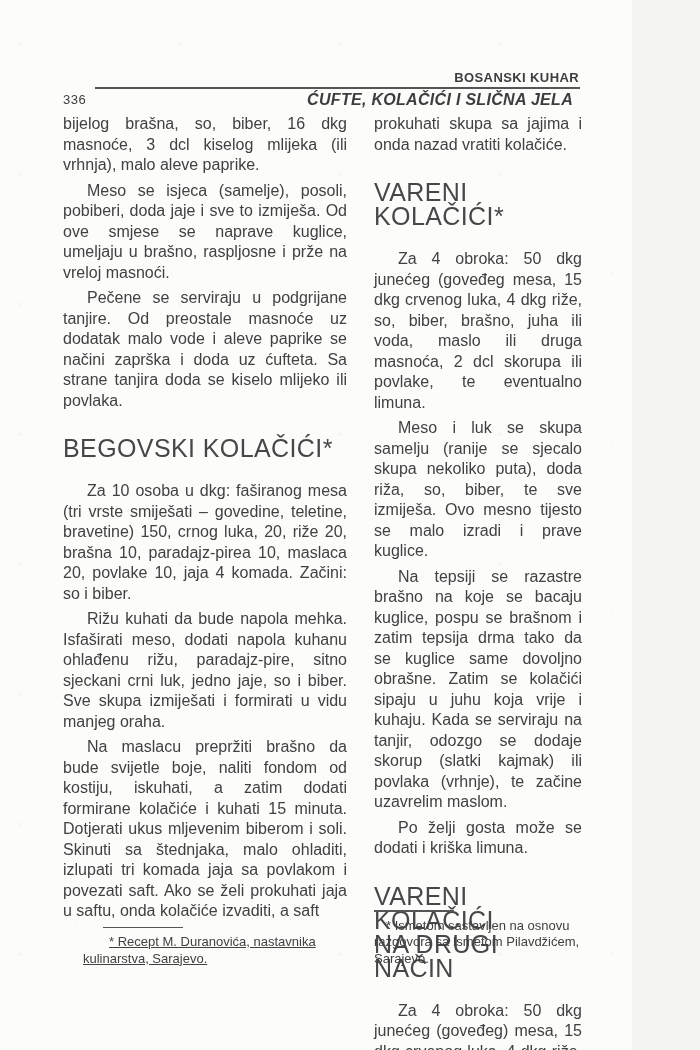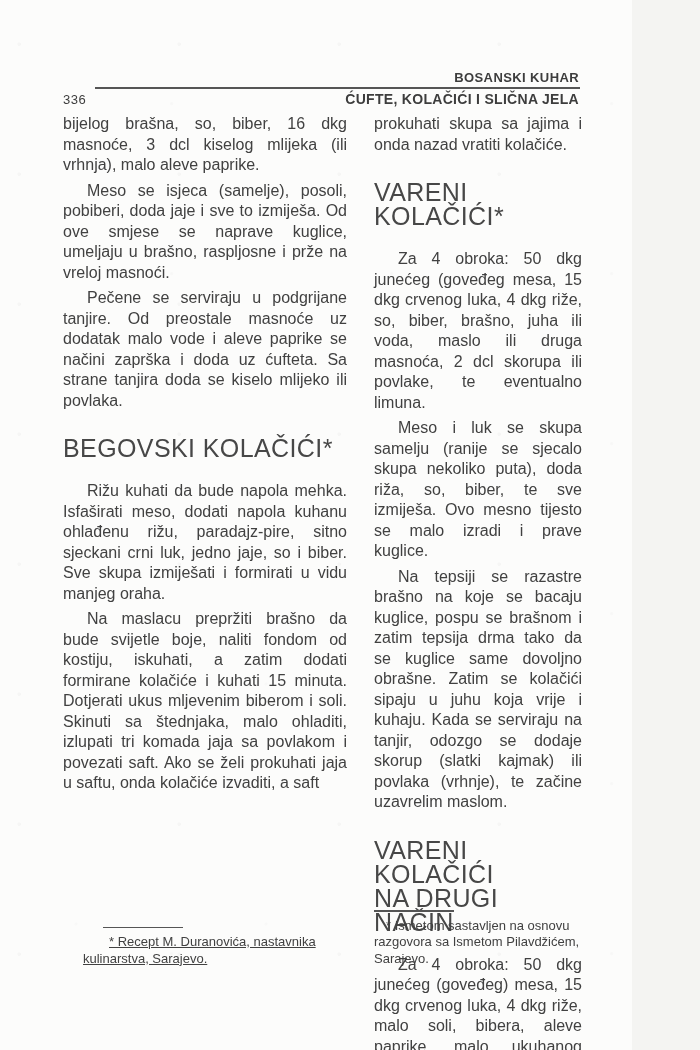--- a/index.html
+++ b/index.html
@@ -26,23 +26,24 @@
     white-space:nowrap;
   }
   .header-rule{
     position:absolute;top:87px;left:95px;right:52px;height:2px;background:#555;
   }
   .page-number{
     position:absolute;top:92px;left:63px;
     font-size:13px;font-weight:normal;letter-spacing:0.5px;color:#3d3d3d;
   }
   .chapter-title{
-    position:absolute;top:91px;right:53px;
-    font-size:14px;font-weight:bold;letter-spacing:0.3px;color:#3d3d3d;
+    position:absolute;top:91px;right:59px;
+    font-size:16px;font-weight:bold;letter-spacing:0.3px;color:#3d3d3d;
     white-space:nowrap;
+    font-style:italic;
   }
   
   .columns{
     position:absolute;top:114px;left:63px;right:50px;bottom:72px;
     display:flex;gap:27px;
   }
   .col{
     position:relative;
     font-size:16px;line-height:20.5px;
     text-align:justify;
@@ -78,34 +79,36 @@
   <div class="page-number">336</div>
   <div class="chapter-title">ĆUFTE, KOLAČIĆI I SLIČNA JELA</div>
 
   <div class="columns">
 
     <div class="col col-left">
       <p class="cont">bijelog brašna, so, biber, 16 dkg masnoće, 3 dcl kiselog mlijeka (ili vrhnja), malo aleve paprike.</p>
       <p>Meso se isjeca (samelje), posoli, pobiberi, doda jaje i sve to izmiješa. Od ove smjese se naprave kuglice, umeljaju u brašno, raspljosne i prže na vreloj masnoći.</p>
       <p>Pečene se serviraju u podgrijane tanjire. Od preostale masnoće uz dodatak malo vode i aleve paprike se načini zaprška i doda uz ćufteta. Sa strane tanjira doda se kiselo mlijeko ili povlaka.</p>
       <h2>BEGOVSKI KOLAČIĆI*</h2>
+      <p>Za 10 osoba u dkg: faširanog mesa (tri vrste smiješati – govedine, teletine, bravetine) 150, crnog luka, 20, riže 20, brašna 10, paradajz-pirea 10, maslaca 20, povlake 10, jaja 4 komada. Začini: so i biber.</p>
       <p>Rižu kuhati da bude napola mehka. Isfaširati meso, dodati napola kuhanu ohlađenu rižu, paradajz-pire, sitno sjeckani crni luk, jedno jaje, so i biber. Sve skupa izmiješati i formirati u vidu manjeg oraha.</p>
       <p>Na maslacu prepržiti brašno da bude svijetle boje, naliti fondom od kostiju, iskuhati, a zatim dodati formirane kolačiće i kuhati 15 minuta. Dotjerati ukus mljevenim biberom i soli. Skinuti sa štednjaka, malo ohladiti, izlupati tri komada jaja sa povlakom i povezati saft. Ako se želi prokuhati jaja u saftu, onda kolačiće izvaditi, a saft</p>
       <div class="footnote">
         <div class="footnote-rule"></div>
         <p class="fn">* Recept M. Duranovića, nastavnika kulinarstva, Sarajevo.</p>
       </div>
     </div>
 
     <div class="col col-right">
       <p class="cont">prokuhati skupa sa jajima i onda nazad vratiti kolačiće.</p>
       <h2>VARENI KOLAČIĆI*</h2>
       <p>Za 4 obroka: 50 dkg junećeg (goveđeg mesa, 15 dkg crvenog luka, 4 dkg riže, so, biber, brašno, juha ili voda, maslo ili druga masnoća, 2 dcl skorupa ili povlake, te eventualno limuna.</p>
       <p>Meso i luk se skupa samelju (ranije se sjecalo skupa nekoliko puta), doda riža, so, biber, te sve izmiješa. Ovo mesno tijesto se malo izradi i prave kuglice.</p>
       <p>Na tepsiji se razastre brašno na koje se bacaju kuglice, pospu se brašnom i zatim tepsija drma tako da se kuglice same dovoljno obrašne. Zatim se kolačići sipaju u juhu koja vrije i kuhaju. Kada se serviraju na tanjir, odozgo se dodaje skorup (slatki kajmak) ili povlaka (vrhnje), te začine uzavrelim maslom.</p>
+      <p>Po želji gosta može se dodati i kriška limuna.</p>
       <h2>
         <span class="h-line">VARENI KOLAČIĆI</span>
         <span class="h-line">NA DRUGI NAČIN</span>
       </h2>
       <p>Za 4 obroka: 50 dkg junećeg (goveđeg) mesa, 15 dkg crvenog luka, 4 dkg riže, malo soli, bibera, aleve paprike, malo ukuhanog paradajza, 1 jaje, brašno, 1 1/2 l slabije (rjeđe) juhe, 5 dkg masla (masnoće), malo skorupa (može i vrhnja).</p>
       <div class="footnote">
         <div class="footnote-rule"></div>
         <p class="fn">* Ismetom sastavljen na osnovu razgovora sa Ismetom Pilavdžićem, Sarajevo.</p>
       </div>
     </div>

